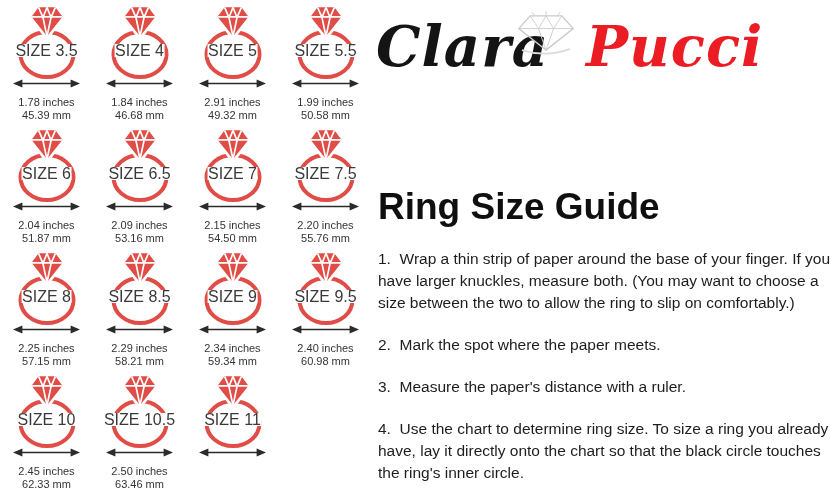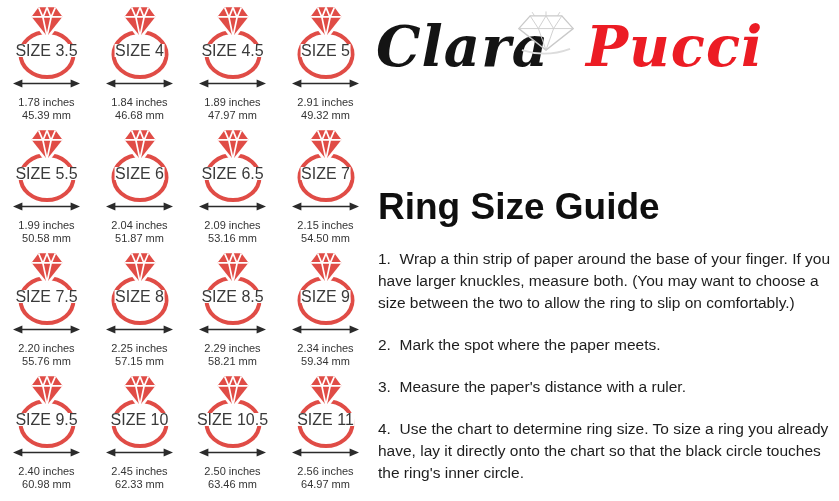--- a/index.html
+++ b/index.html
@@ -87,36 +87,20 @@
       </div>
       <svg class="arrow" viewBox="0 0 100 14">
           <use href="#ashape"></use>
         </svg>
       <div class="meas">
         <div>1.84 inches</div>
         <div>46.68 mm</div>
       </div>
     </div>
 
-    <div class="cell">
-      <div class="ringwrap">
-        <svg class="dia" viewBox="0 0 100 92">
-            <use href="#dshape"></use>
-          </svg>
-        <div class="band"></div>
-        <span class="lbl">SIZE 4.5</span>
-      </div>
-      <svg class="arrow" viewBox="0 0 100 14">
-          <use href="#ashape"></use>
-        </svg>
-      <div class="meas">
-        <div>1.89 inches</div>
-        <div>47.97 mm</div>
-      </div>
-    </div>
 
     <div class="cell">
       <div class="ringwrap">
         <svg class="dia" viewBox="0 0 100 92">
             <use href="#dshape"></use>
           </svg>
         <div class="band"></div>
         <span class="lbl">SIZE 5</span>
       </div>
       <svg class="arrow" viewBox="0 0 100 14">
@@ -319,24 +303,20 @@
       <div class="ringwrap">
         <svg class="dia" viewBox="0 0 100 92">
             <use href="#dshape"></use>
           </svg>
         <div class="band"></div>
         <span class="lbl">SIZE 11</span>
       </div>
       <svg class="arrow" viewBox="0 0 100 14">
           <use href="#ashape"></use>
         </svg>
-      <div class="meas">
-        <div>2.56 inches</div>
-        <div>64.97 mm</div>
-      </div>
     </div>
 
   </div>
 
   <div class="right">
 
     <div class="logo">
       <span class="logo-word logo-clara">Clara</span>
       <svg class="logo-dia" viewBox="0 0 120 70">
         <path d="M35,8 H85 L103,28 L60,62 L17,28 Z" fill="none" stroke="#c9c9c9" stroke-width="2"></path>

